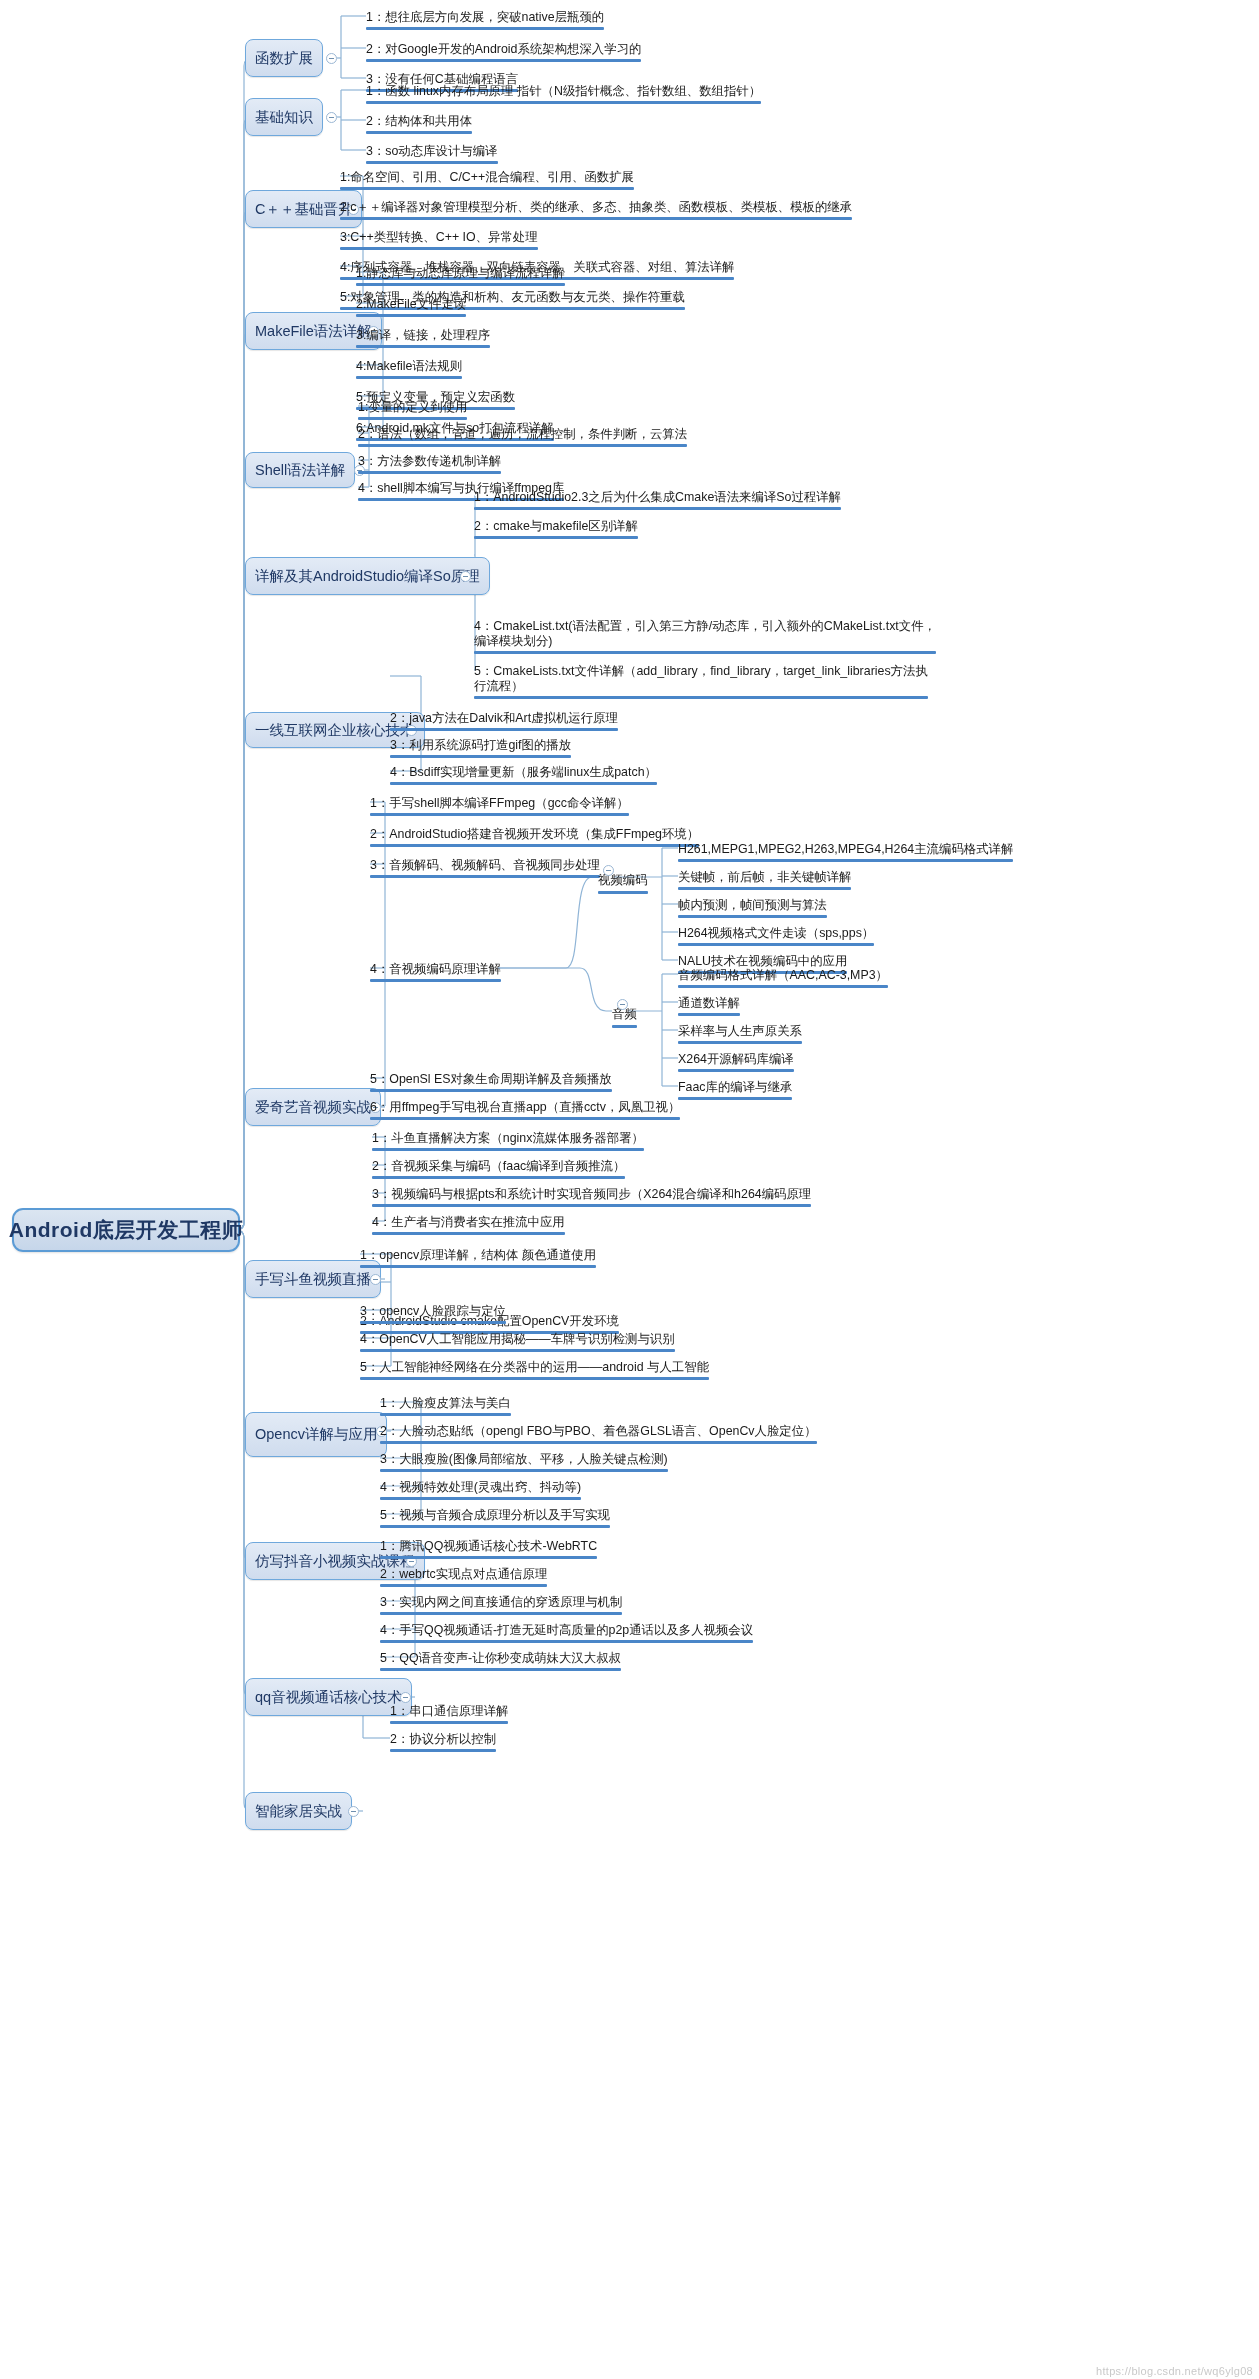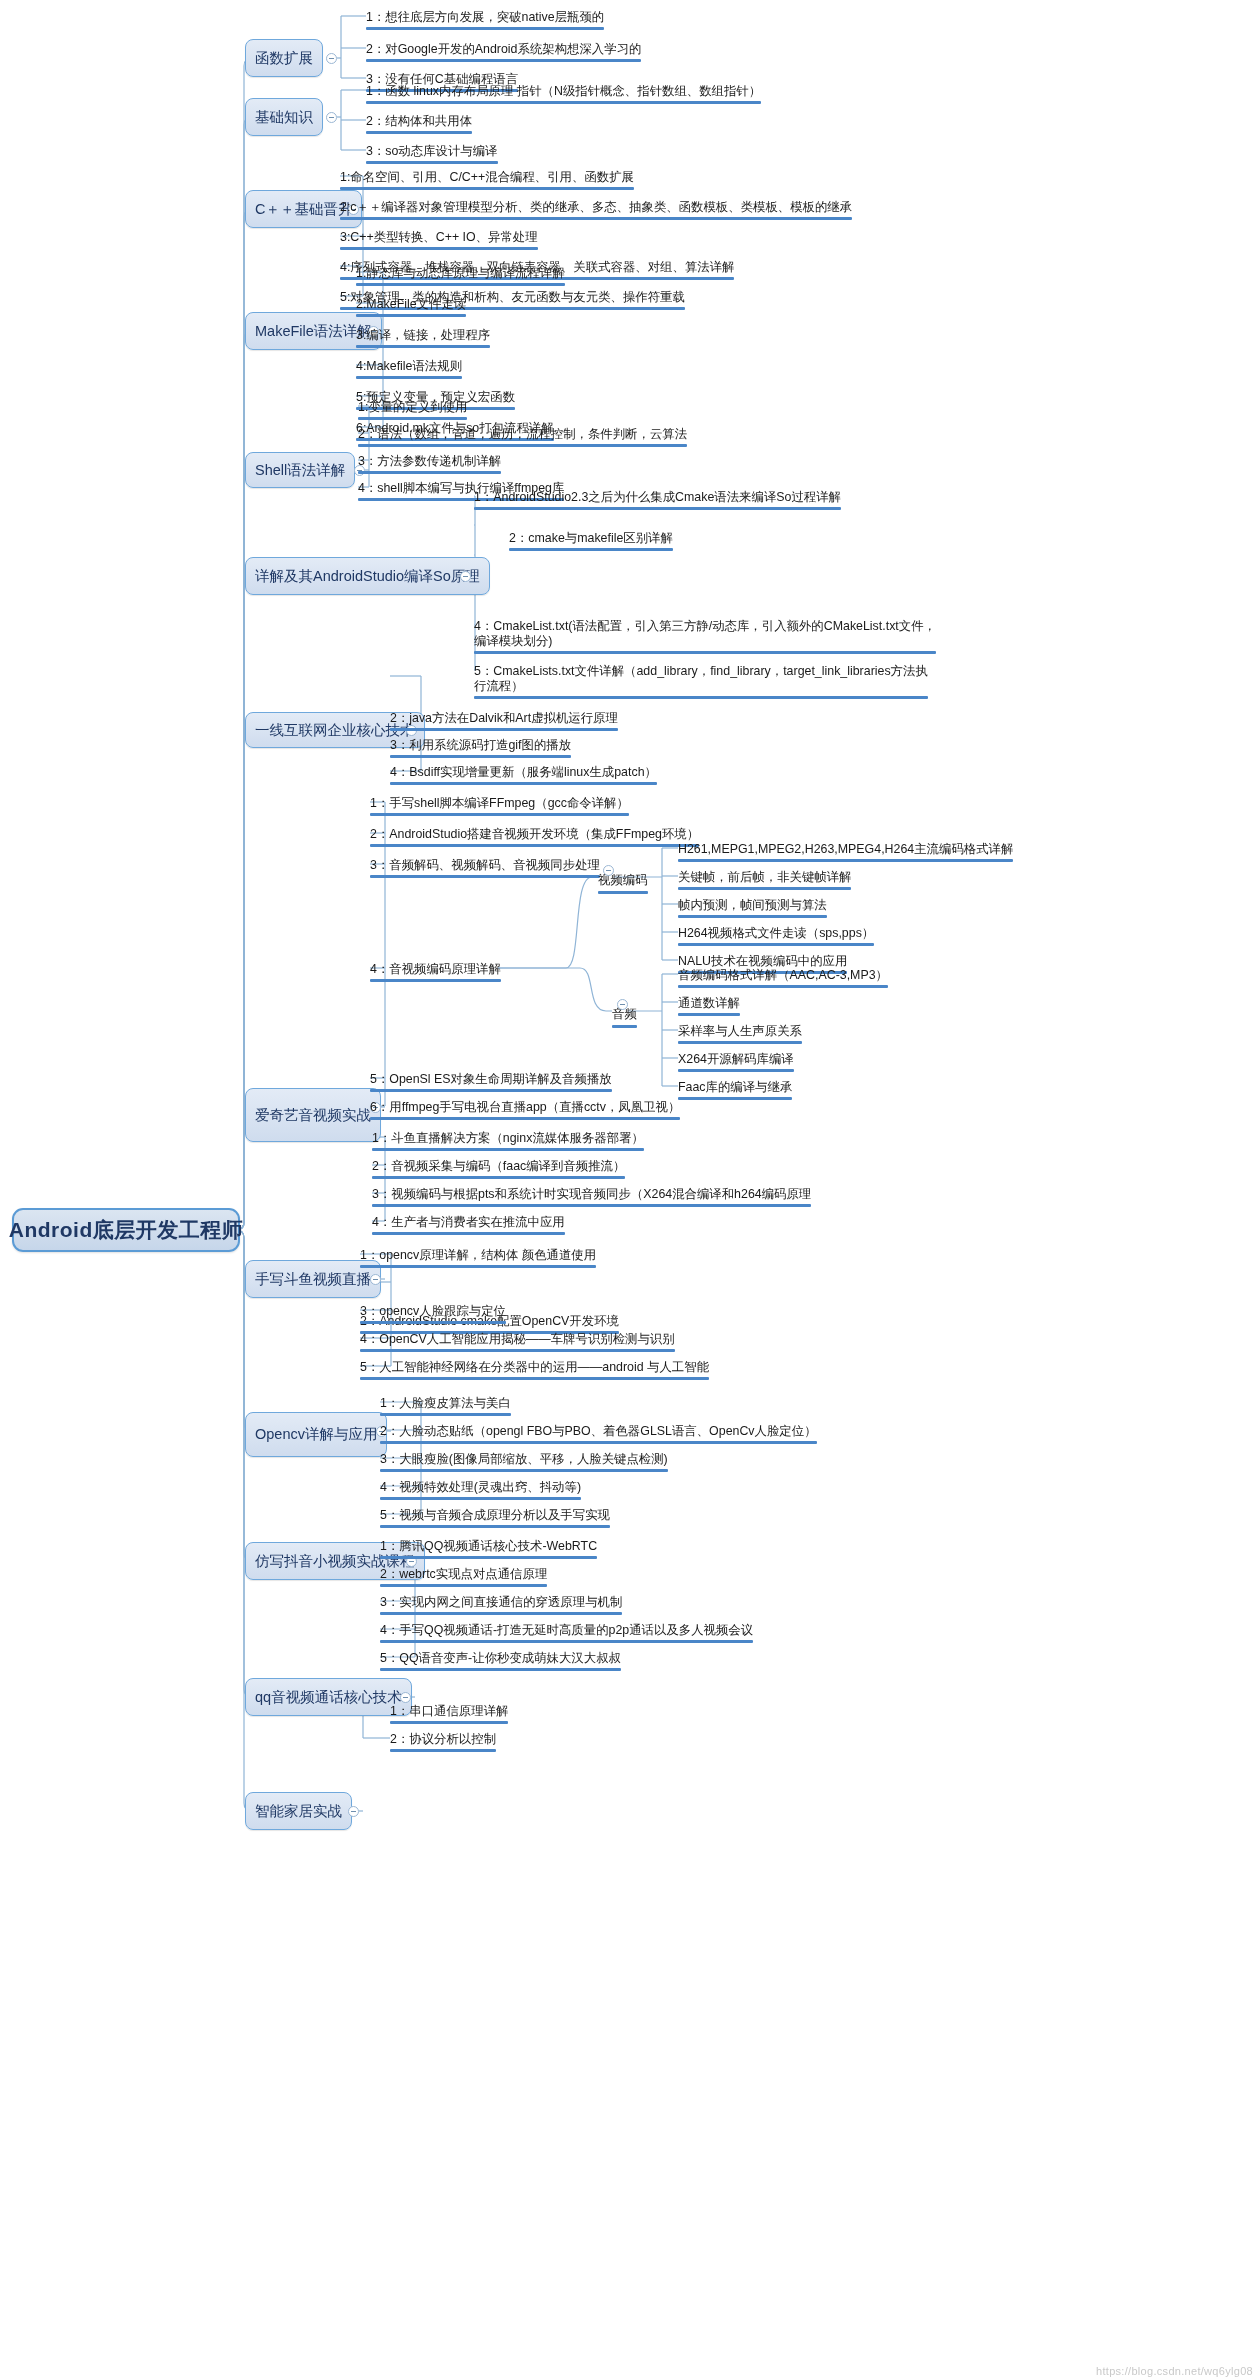--- a/index.html
+++ b/index.html
@@ -320,35 +320,35 @@
       <div class="toggle" style="left: 354px; top: 464.5px;"></div>
       <div class="leaf" style="left: 358px; top: 400px;"><span>1:变量的定义到使用</span><span class="bar"></span></div>
       <div class="leaf" style="left: 358px; top: 427px;"><span>2：语法（数组，管道，遍历，流程控制，条件判断，云算法</span><span class="bar"></span></div>
       <div class="leaf" style="left: 358px; top: 454px;"><span>3：方法参数传递机制详解</span><span class="bar"></span></div>
       <div class="leaf" style="left: 358px; top: 481px;"><span>4：shell脚本编写与执行编译ffmpeg库</span><span class="bar"></span></div>
       <div class="topic" style="left: 245px; top: 557px; height: 38px; min-width: 212px;">
         <span>详解及其AndroidStudio编译So原理</span>
       </div>
       <div class="toggle" style="left: 460px; top: 570.5px;"></div>
       <div class="leaf" style="left: 474px; top: 490px;"><span>1：AndroidStudio2.3之后为什么集成Cmake语法来编译So过程详解</span><span class="bar"></span></div>
-      <div class="leaf" style="left: 474px; top: 531px; padding-left: 35px;"><span>2：cmake与makefile区别详解</span><span class="bar"></span></div>
+      <div class="leaf" style="left: 474px; top: 519px;"><span>2：cmake与makefile区别详解</span><span class="bar"></span></div>
       <div class="leaf multi" style="left: 474px; top: 549px;"><span class="bar"></span></div>
       <div class="leaf multi" style="left: 474px; top: 619px;"><span>4：CmakeList.txt(语法配置，引入第三方静/动态库，引入额外的CMakeList.txt文件，
 编译模块划分)</span><span class="bar"></span></div>
       <div class="leaf multi" style="left: 474px; top: 664px;"><span>5：CmakeLists.txt文件详解（add_library，find_library，target_link_libraries方法执
 行流程）</span><span class="bar"></span></div>
       <div class="topic" style="left: 245px; top: 712px; height: 36px; min-width: 158px;">
         <span>一线互联网企业核心技术</span>
       </div>
       <div class="toggle" style="left: 406px; top: 724.5px;"></div>
       <div class="leaf multi" style="left: 390px; top: 670px;"><span class="bar"></span></div>
       <div class="leaf" style="left: 390px; top: 711px;"><span>2：java方法在Dalvik和Art虚拟机运行原理</span><span class="bar"></span></div>
       <div class="leaf" style="left: 390px; top: 738px;"><span>3：利用系统源码打造gif图的播放</span><span class="bar"></span></div>
       <div class="leaf" style="left: 390px; top: 765px;"><span>4：Bsdiff实现增量更新（服务端linux生成patch）</span><span class="bar"></span></div>
-      <div class="topic" style="left: 245px; top: 1088px; height: 54px; min-width: 122px;">
+      <div class="topic" style="left: 245px; top: 1088px; height: 38px; min-width: 122px;">
         <span>爱奇艺音视频实战</span>
       </div>
       <div class="toggle" style="left: 370px; top: 1101.5px;"></div>
       <div class="leaf" style="left: 370px; top: 796px;"><span>1：手写shell脚本编译FFmpeg（gcc命令详解）</span><span class="bar"></span></div>
       <div class="leaf" style="left: 370px; top: 827px;"><span>2：AndroidStudio搭建音视频开发环境（集成FFmpeg环境）</span><span class="bar"></span></div>
       <div class="leaf" style="left: 370px; top: 858px;"><span>3：音频解码、视频解码、音视频同步处理</span><span class="bar"></span></div>
       <div class="leaf" style="left: 370px; top: 962px;"><span>4：音视频编码原理详解</span><span class="bar"></span></div>
       <div class="leaf" style="left: 370px; top: 1072px;"><span>5：OpenSl ES对象生命周期详解及音频播放</span><span class="bar"></span></div>
       <div class="leaf" style="left: 370px; top: 1100px;"><span>6：用ffmpeg手写电视台直播app（直播cctv，凤凰卫视）</span><span class="bar"></span></div>
       <div class="subtopic" style="left: 598px; top: 872px;"><span>视频编码</span><span class="bar"></span></div>

